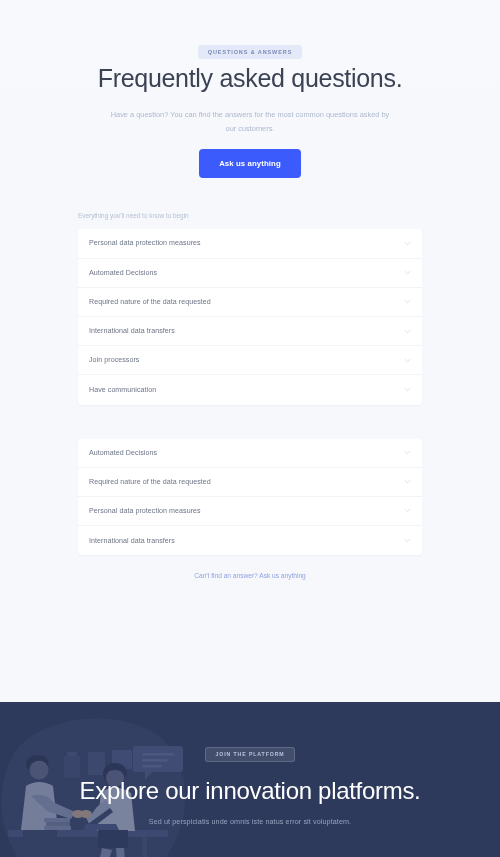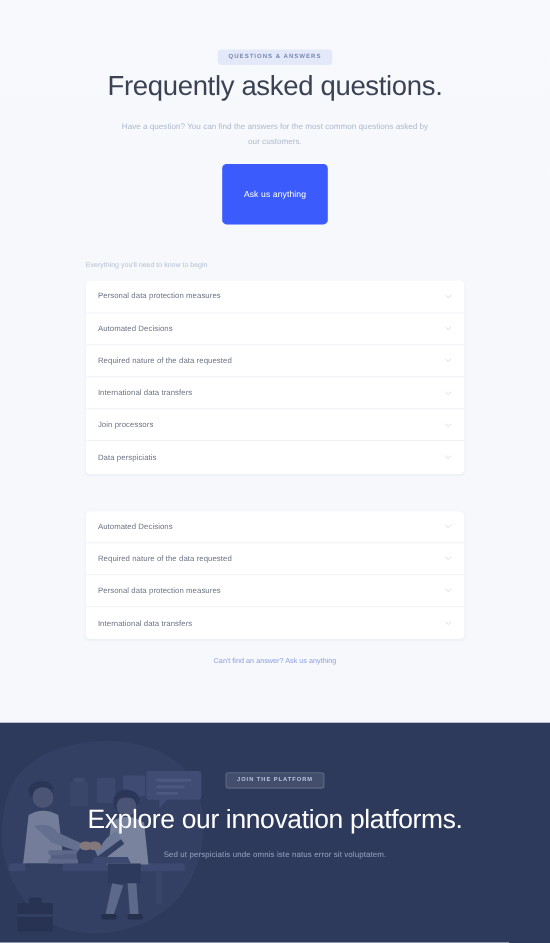--- a/index.html
+++ b/index.html
@@ -60,22 +60,22 @@
     color: #aeb8cd;
     padding: 0 110px;
   }
 
   .btn-primary {
     display: inline-block;
     margin-top: 14px;
     background: #3b5bfd;
     color: #ffffff;
     font-size: 7.8px;
-    font-weight: 400;
-    padding: 23px 20px;
+    font-weight: 700;
+    padding: 10px 20px;
     border: none;
     border-radius: 4px;
     cursor: pointer;
     letter-spacing: 0.1px;
   }
 
   
   .faq-wrap {
     padding: 0 78px;
     margin-top: 34px;
@@ -138,21 +138,21 @@
     color: #8fa1e0;
     cursor: pointer;
   }
 
   
   .cta {
     position: absolute;
     left: 0;
     bottom: 0;
     width: 500px;
-    height: 200px;
+    height: 155px;
     background: #2e3a5c;
     overflow: hidden;
     text-align: center;
     margin-top: 12px;
   }
 
   .cta-art {
     position: absolute;
     left: -10px;
     top: 6px;
@@ -263,21 +263,21 @@
         </div>
         <div class="acc-item">
           <span class="acc-label">Join processors</span>
           <span class="chev">
             <svg viewBox="0 0 12 12" width="7" height="7">
                 <path d="M2 4.3 L6 8 L10 4.3" fill="none" stroke="#5a6478" stroke-width="1.1" stroke-linecap="round" stroke-linejoin="round"></path>
               </svg>
           </span>
         </div>
         <div class="acc-item">
-          <span class="acc-label">Data perspiciatis</span>
+          <span class="acc-label">Have communication</span>
           <span class="chev">
             <svg viewBox="0 0 12 12" width="7" height="7">
                 <path d="M2 4.3 L6 8 L10 4.3" fill="none" stroke="#5a6478" stroke-width="1.1" stroke-linecap="round" stroke-linejoin="round"></path>
               </svg>
           </span>
         </div>
       </div>
     </div>
 
     <div class="sec-gap"></div>

